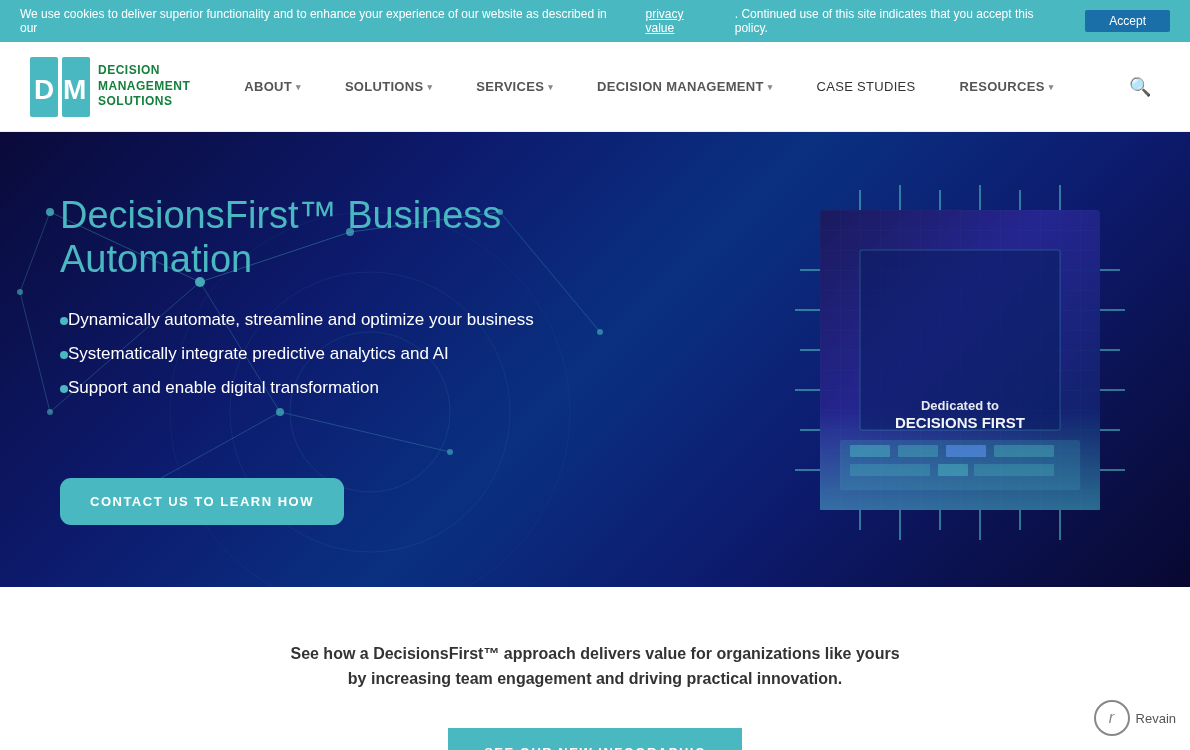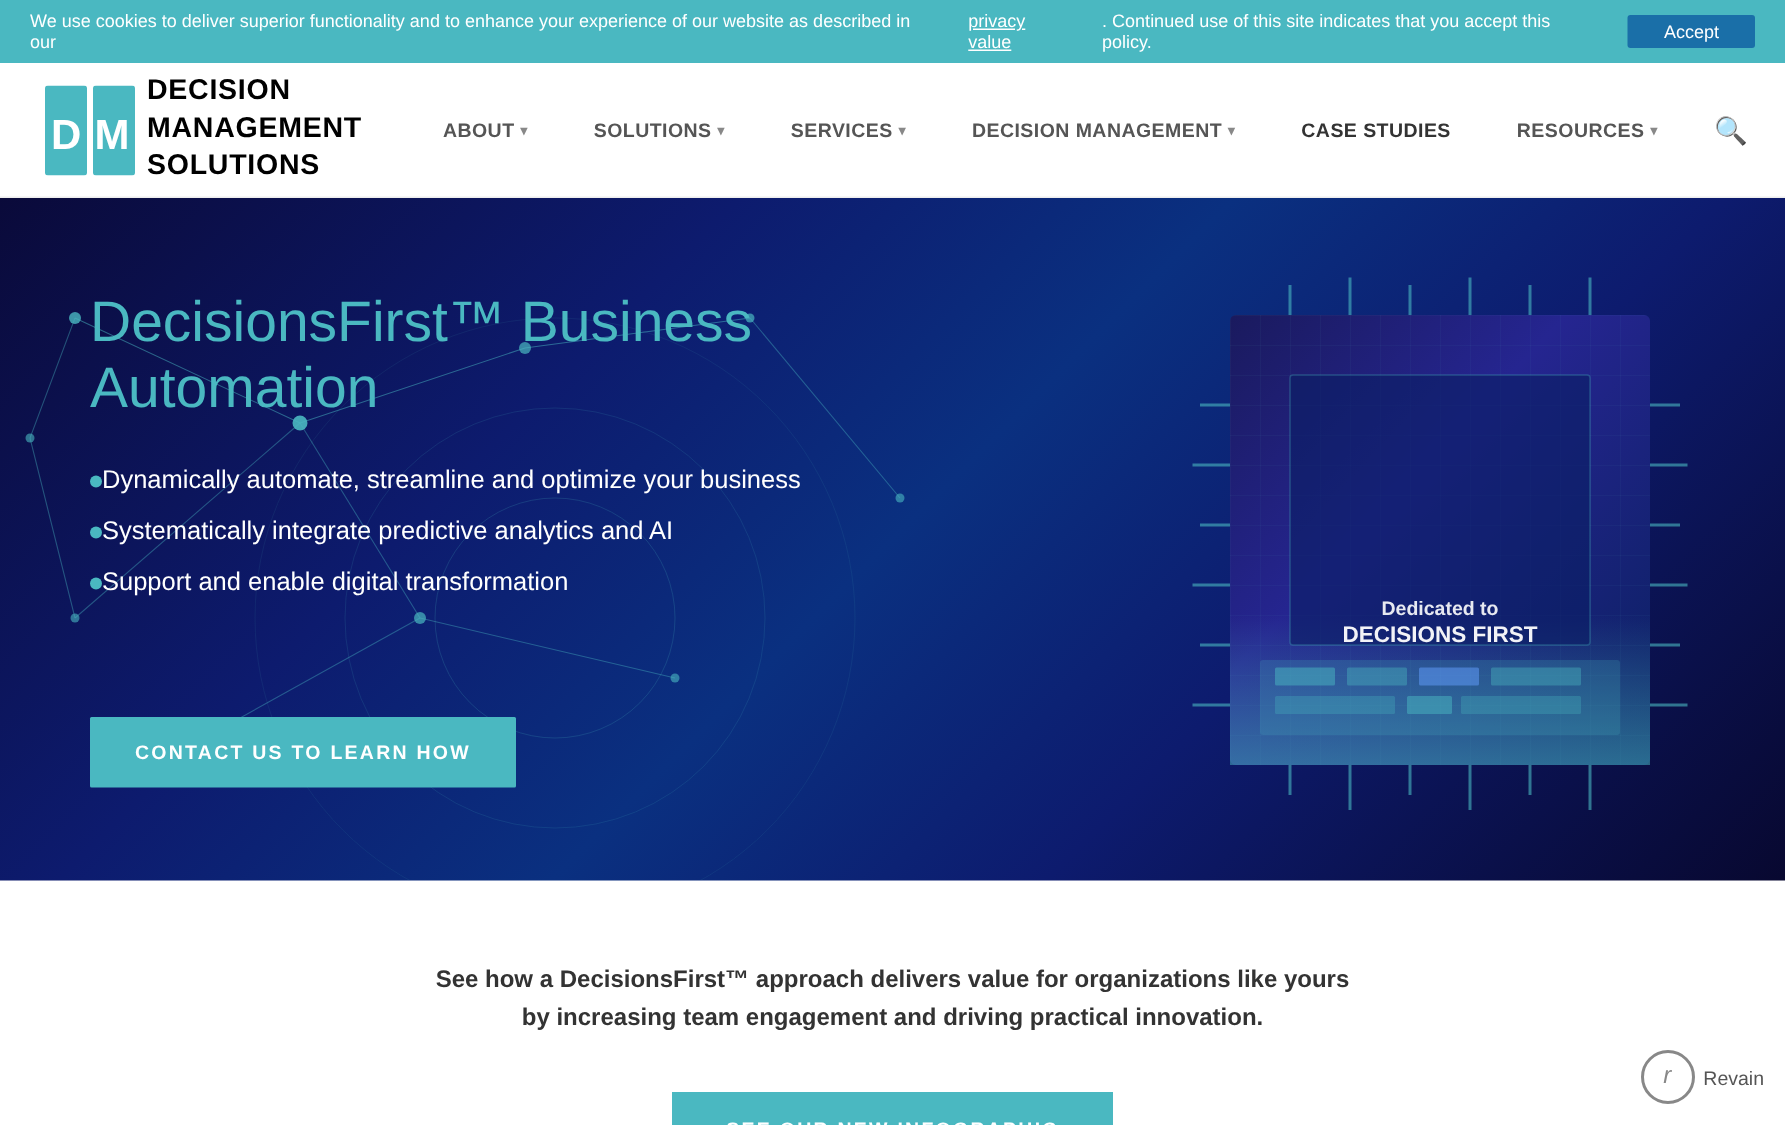--- a/index.html
+++ b/index.html
@@ -48,23 +48,23 @@
       gap: 0;
       text-decoration: none;
       margin-right: 40px;
     }
     .logo-icon {
       width: 60px;
       height: 60px;
       margin-right: 8px;
     }
     .logo-text {
-      font-size: 19px;
+      font-size: 12px;
       font-weight: bold;
-      color: #000000;
+      color: #15803d;
       line-height: 1.3;
       text-transform: uppercase;
       letter-spacing: 0.5px;
     }
     .logo-text span {
       display: block;
     }
     nav {
       display: flex;
       align-items: center;
@@ -85,21 +85,21 @@
       white-space: nowrap;
       text-decoration: none;
     }
     .nav-chevron {
       font-size: 9px;
       color: #888;
     }
     .nav-case-studies {
       color: #333;
       font-size: 13px;
-      font-weight: 700;
+      font-weight: 400;
     }
     .search-icon-nav {
       margin-left: auto;
       cursor: pointer;
       font-size: 18px;
       color: #555;
       padding: 8px;
     }
 
     
@@ -147,21 +147,21 @@
     .hero-cta {
       background: #4ab8c1;
       color: #fff;
       border: none;
       padding: 16px 30px;
       font-size: 13px;
       font-weight: 700;
       letter-spacing: 1.5px;
       text-transform: uppercase;
       cursor: pointer;
-      border-radius: 1px;
+      border-radius: 11px;
       margin-top: 44px;
     }
 
     
     .hero-chip-area {
       position: absolute;
       right: 0;
       top: 0;
       bottom: 0;
       width: 520px;

